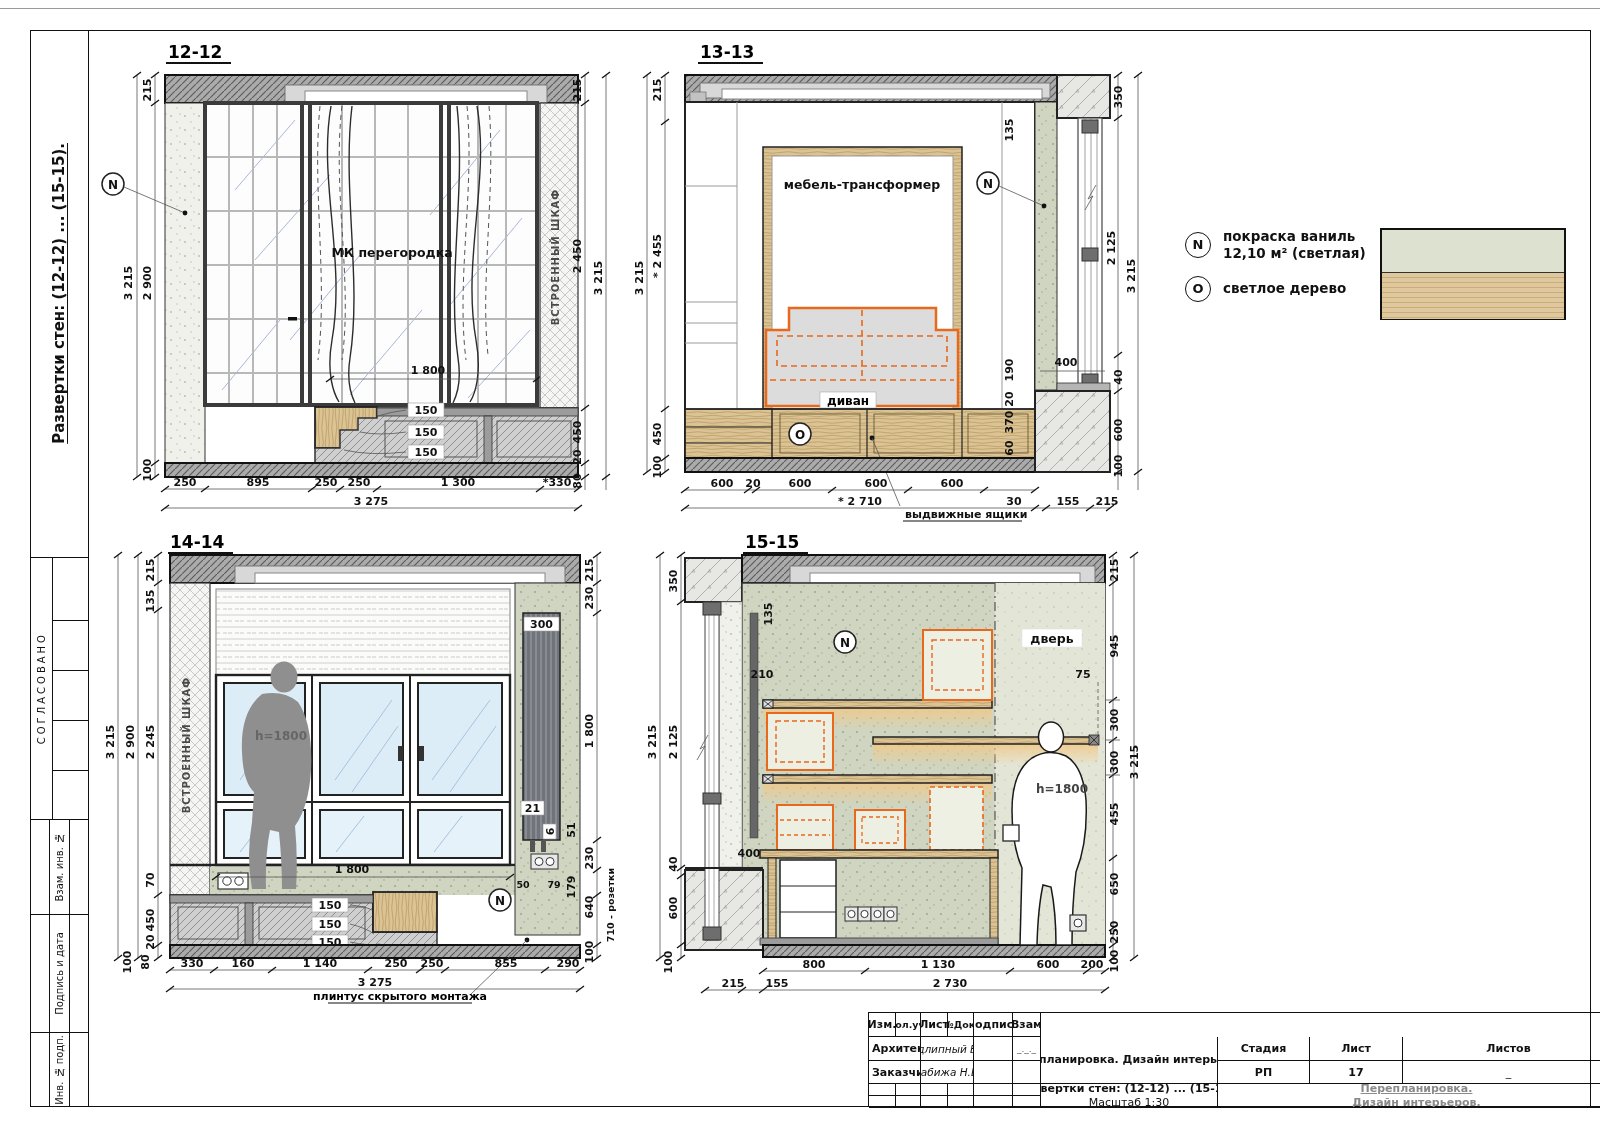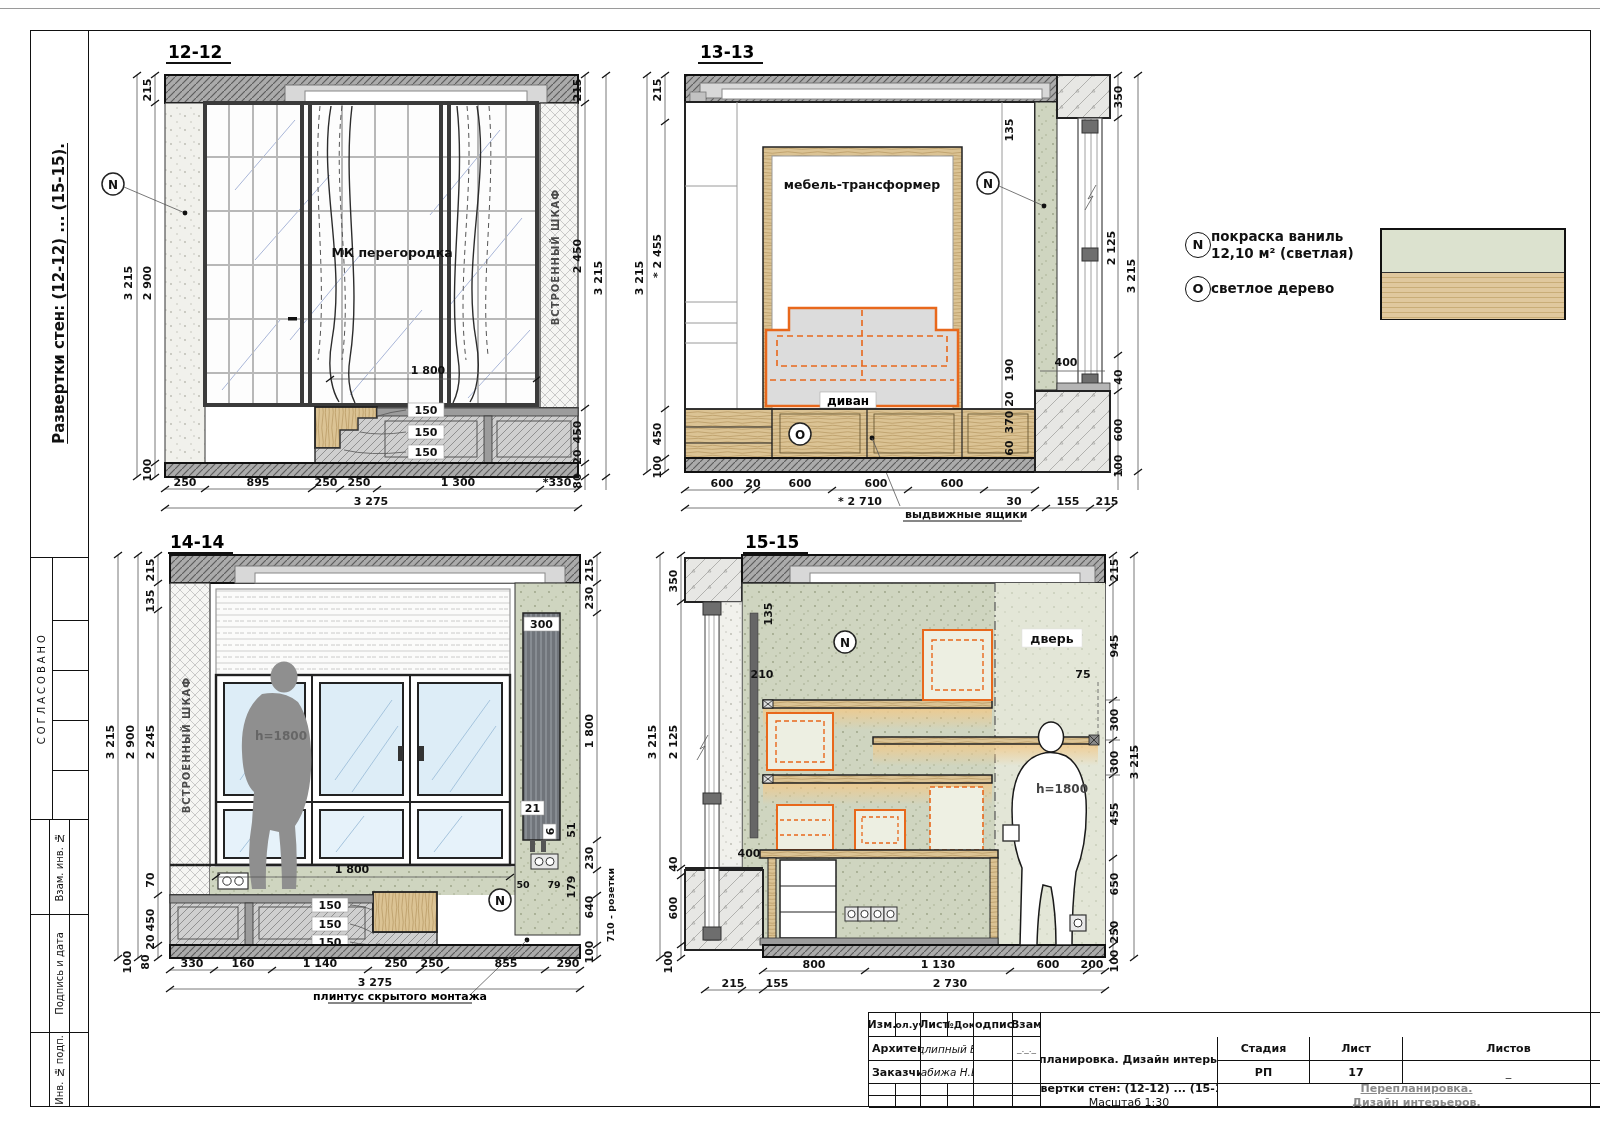--- a/index.html
+++ b/index.html
@@ -19,21 +19,21 @@
                font-size:10px;letter-spacing:3px;}
   .agreed .r{position:absolute;left:23px;width:36px;height:0;border-top:1.2px solid #111;}
   .scell{position:absolute;left:0;width:100%;box-sizing:border-box;border-bottom:1.5px solid #111;}
   .scell .mid{position:absolute;left:19px;top:0;width:21px;height:100%;border-left:1.2px solid #111;border-right:1.2px solid #111;
               display:flex;align-items:center;justify-content:center;box-sizing:border-box;font-size:10px;}
   
   .legend{position:absolute;left:1185px;top:228px;width:200px;}
   .lrow{display:flex;align-items:center;margin-bottom:14px;}
   .mcirc{width:24px;height:24px;border:1.6px solid #111;border-radius:50%;display:flex;align-items:center;justify-content:center;
          font-size:13px;font-weight:bold;flex:0 0 auto;background:#fff;}
-  .ltxt{font-weight:bold;font-size:13.5px;line-height:1.25;}
+  .ltxt{margin-left:12px;font-weight:bold;font-size:13.5px;line-height:1.25;}
   .swatch{position:absolute;left:1380px;top:228px;width:186px;height:92px;border:2px solid #111;box-sizing:border-box;}
   .swatch .p1{height:48%;background:#dce2cf;border-bottom:1.5px solid #333;}
   .swatch .p2{height:52%;background:repeating-linear-gradient(180deg,#e0c89e 0 4px,#c9ad78 4px 5px);}
   
   .tb{position:absolute;left:868px;top:1012px;width:748px;height:95px;border:1.7px solid #111;box-sizing:border-box;
       display:grid;grid-template-columns:27px 25px 27px 26px 39px 28px 177px 92px 93px 1fr;
       grid-template-rows:24px 24px 23px 12px 12px;font-size:11px;}
   .tb div{border-right:1.2px solid #111;border-bottom:1.2px solid #111;box-sizing:border-box;
           display:flex;align-items:center;justify-content:center;overflow:hidden;white-space:nowrap;}
   .tb .b{font-weight:bold;}

